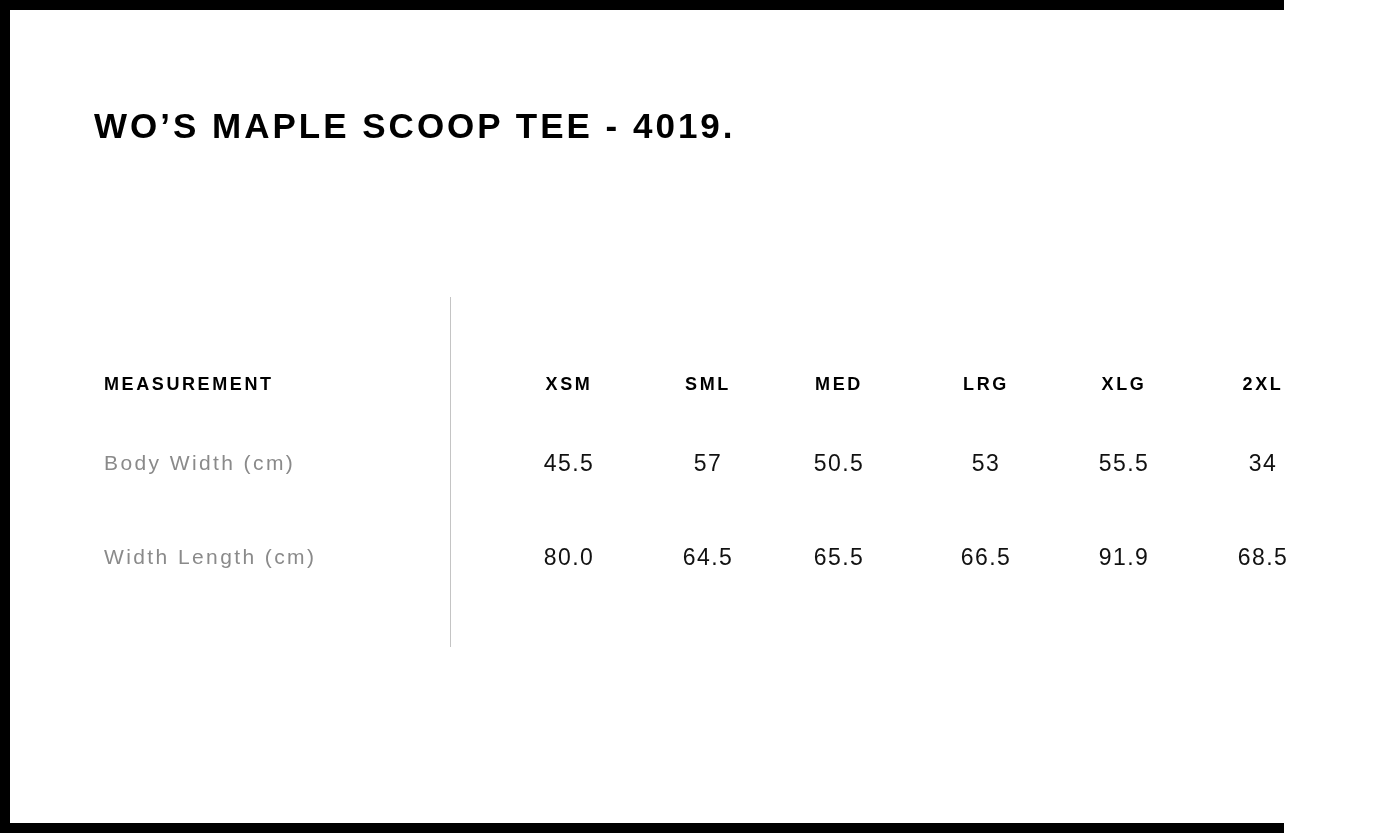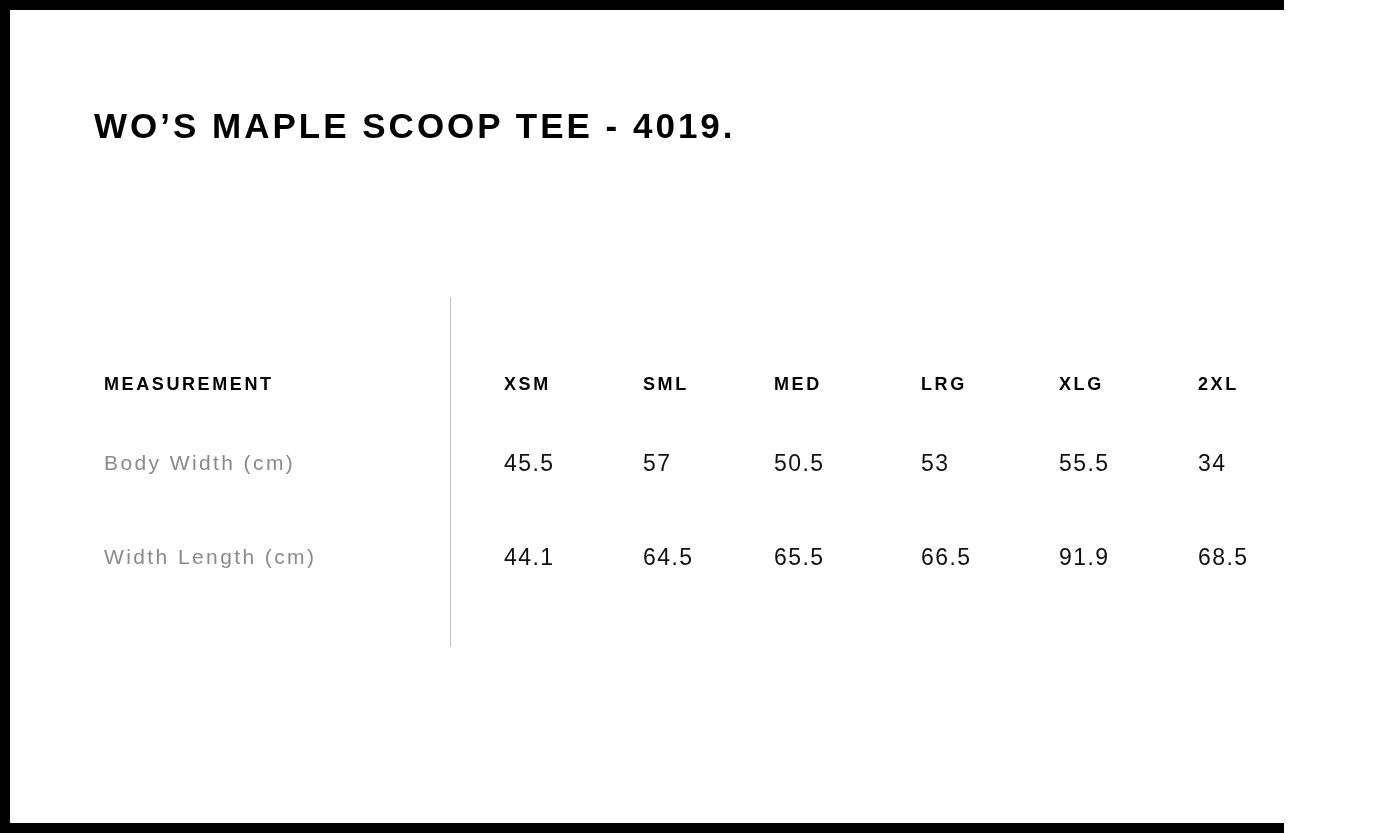--- a/index.html
+++ b/index.html
@@ -95,21 +95,21 @@
     color: #8a8a8a;
     letter-spacing: 2.4px;
   }
 
   .cell {
     position: absolute;
     top: 0;
     width: 130px;
     height: 30px;
     line-height: 30px;
-    text-align: left;
+    text-align: center;
     white-space: nowrap;
   }
   .cell-head {
     font-size: 18px;
     font-weight: bold;
     color: #000000;
     letter-spacing: 2.6px;
   }
   .cell-data {
     font-size: 23px;
@@ -167,21 +167,21 @@
         <div class="cell cell-data col-0">45.5</div>
         <div class="cell cell-data col-1">57</div>
         <div class="cell cell-data col-2">50.5</div>
         <div class="cell cell-data col-3">53</div>
         <div class="cell cell-data col-4">55.5</div>
         <div class="cell cell-data col-5">34</div>
       </div>
 
       <div class="row row-data-1">
         <div class="label label-data">Width Length (cm)</div>
-        <div class="cell cell-data col-0">44.1</div>
+        <div class="cell cell-data col-0">80.0</div>
         <div class="cell cell-data col-1">64.5</div>
         <div class="cell cell-data col-2">65.5</div>
         <div class="cell cell-data col-3">66.5</div>
         <div class="cell cell-data col-4">91.9</div>
         <div class="cell cell-data col-5">68.5</div>
       </div>
 
     </div>
 
 

